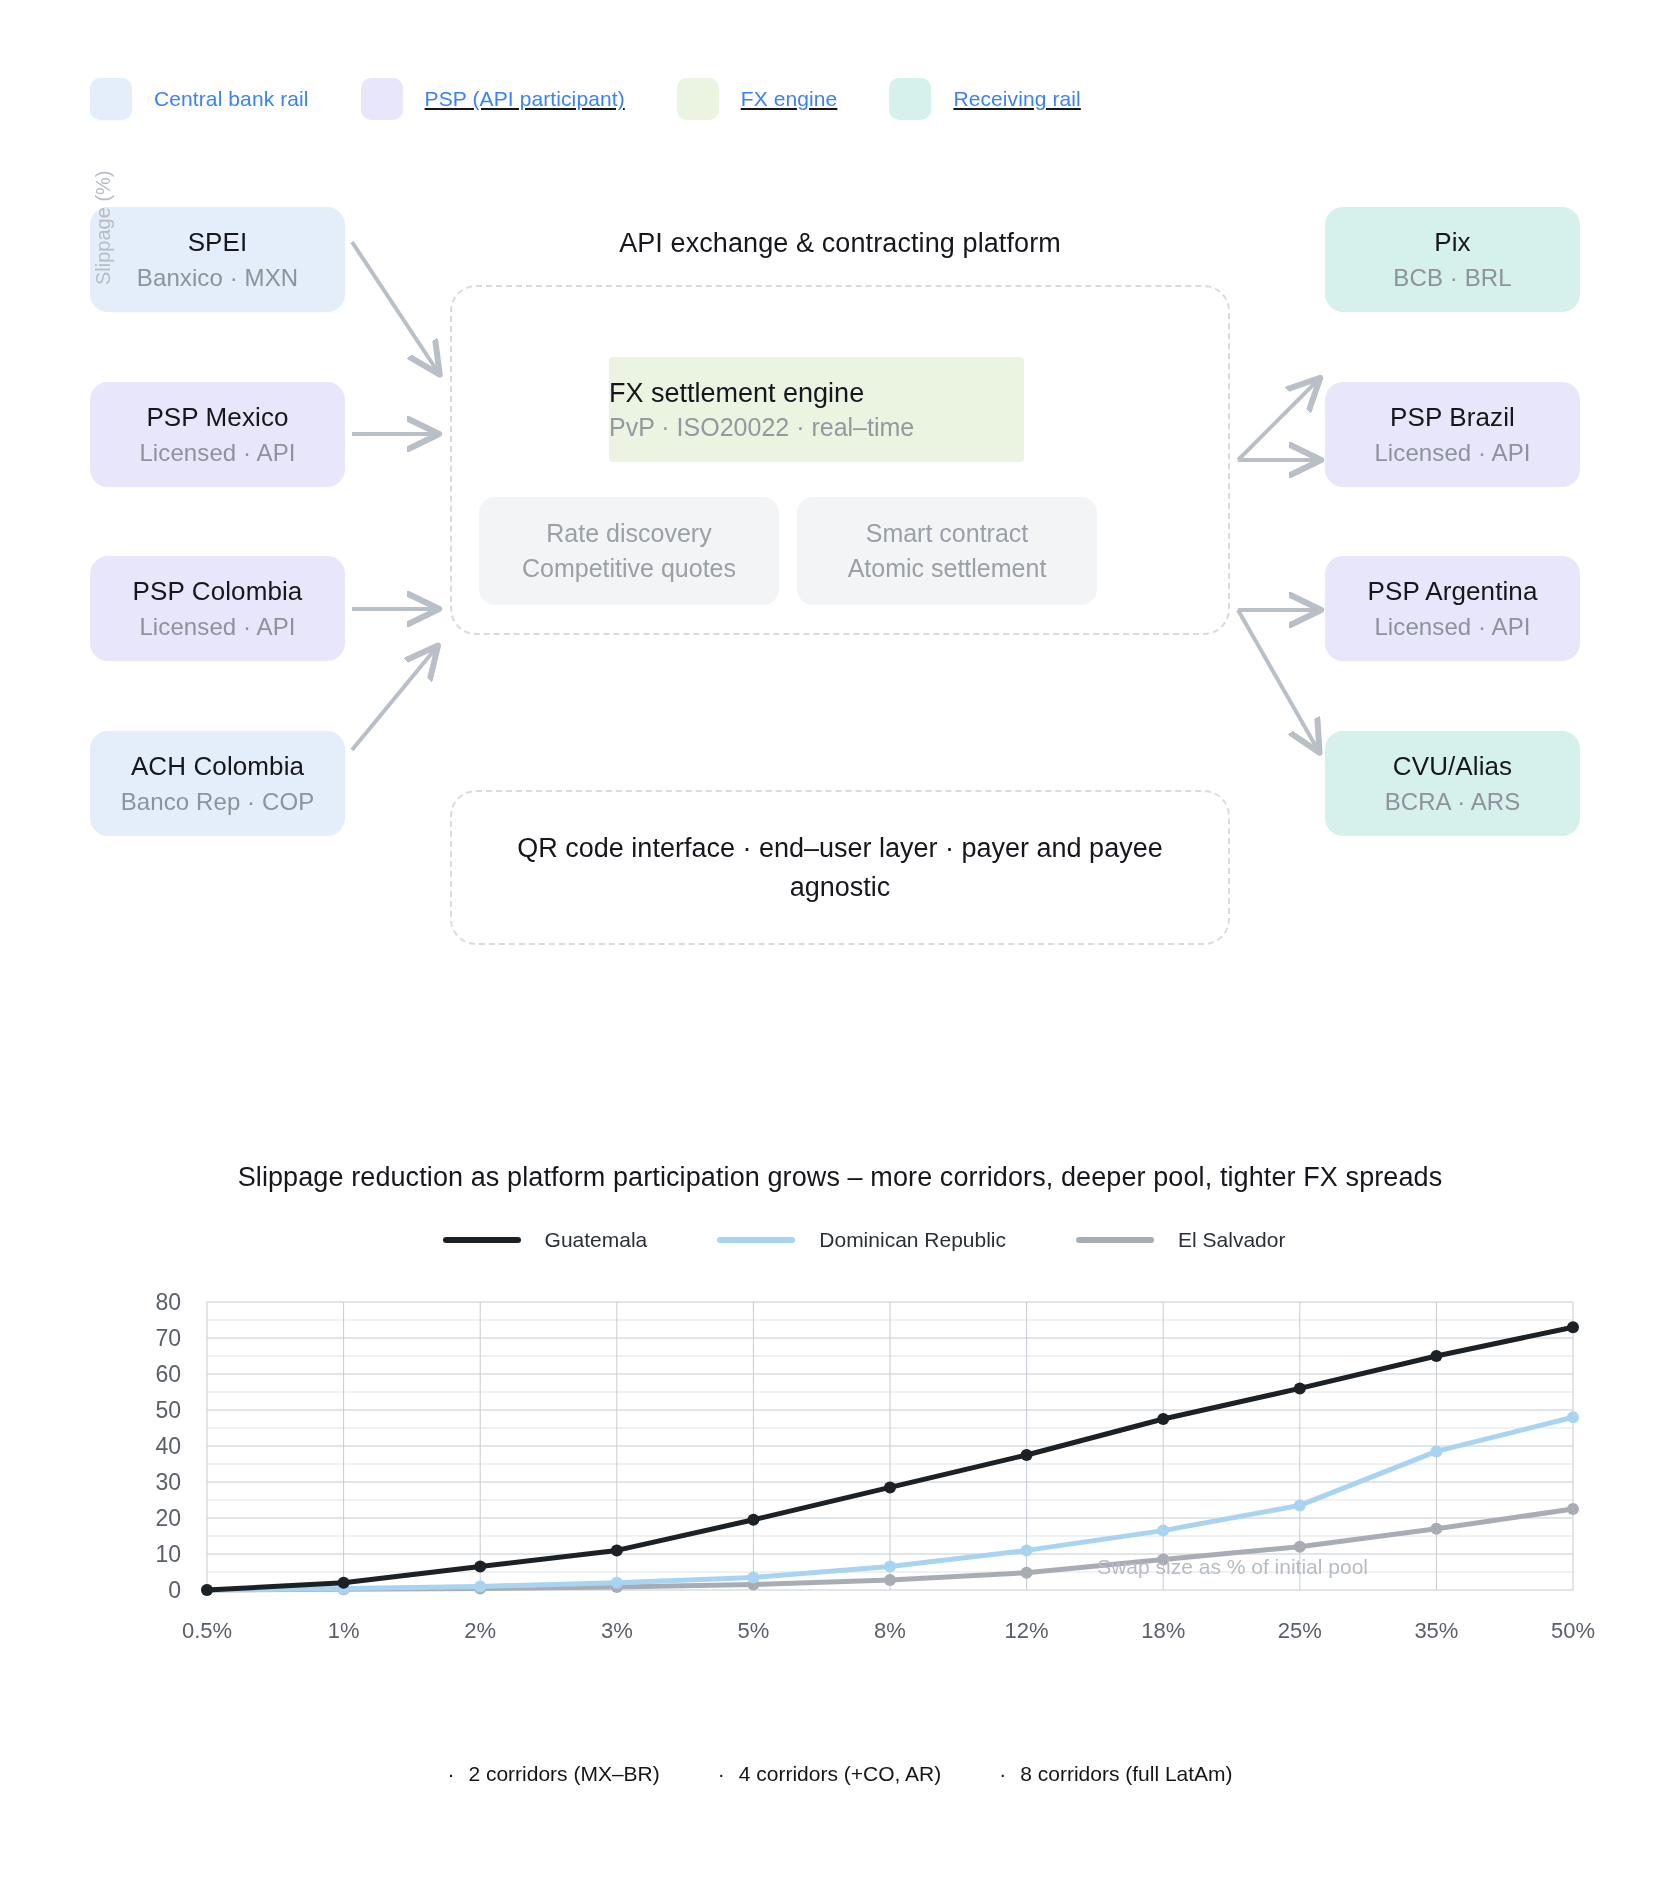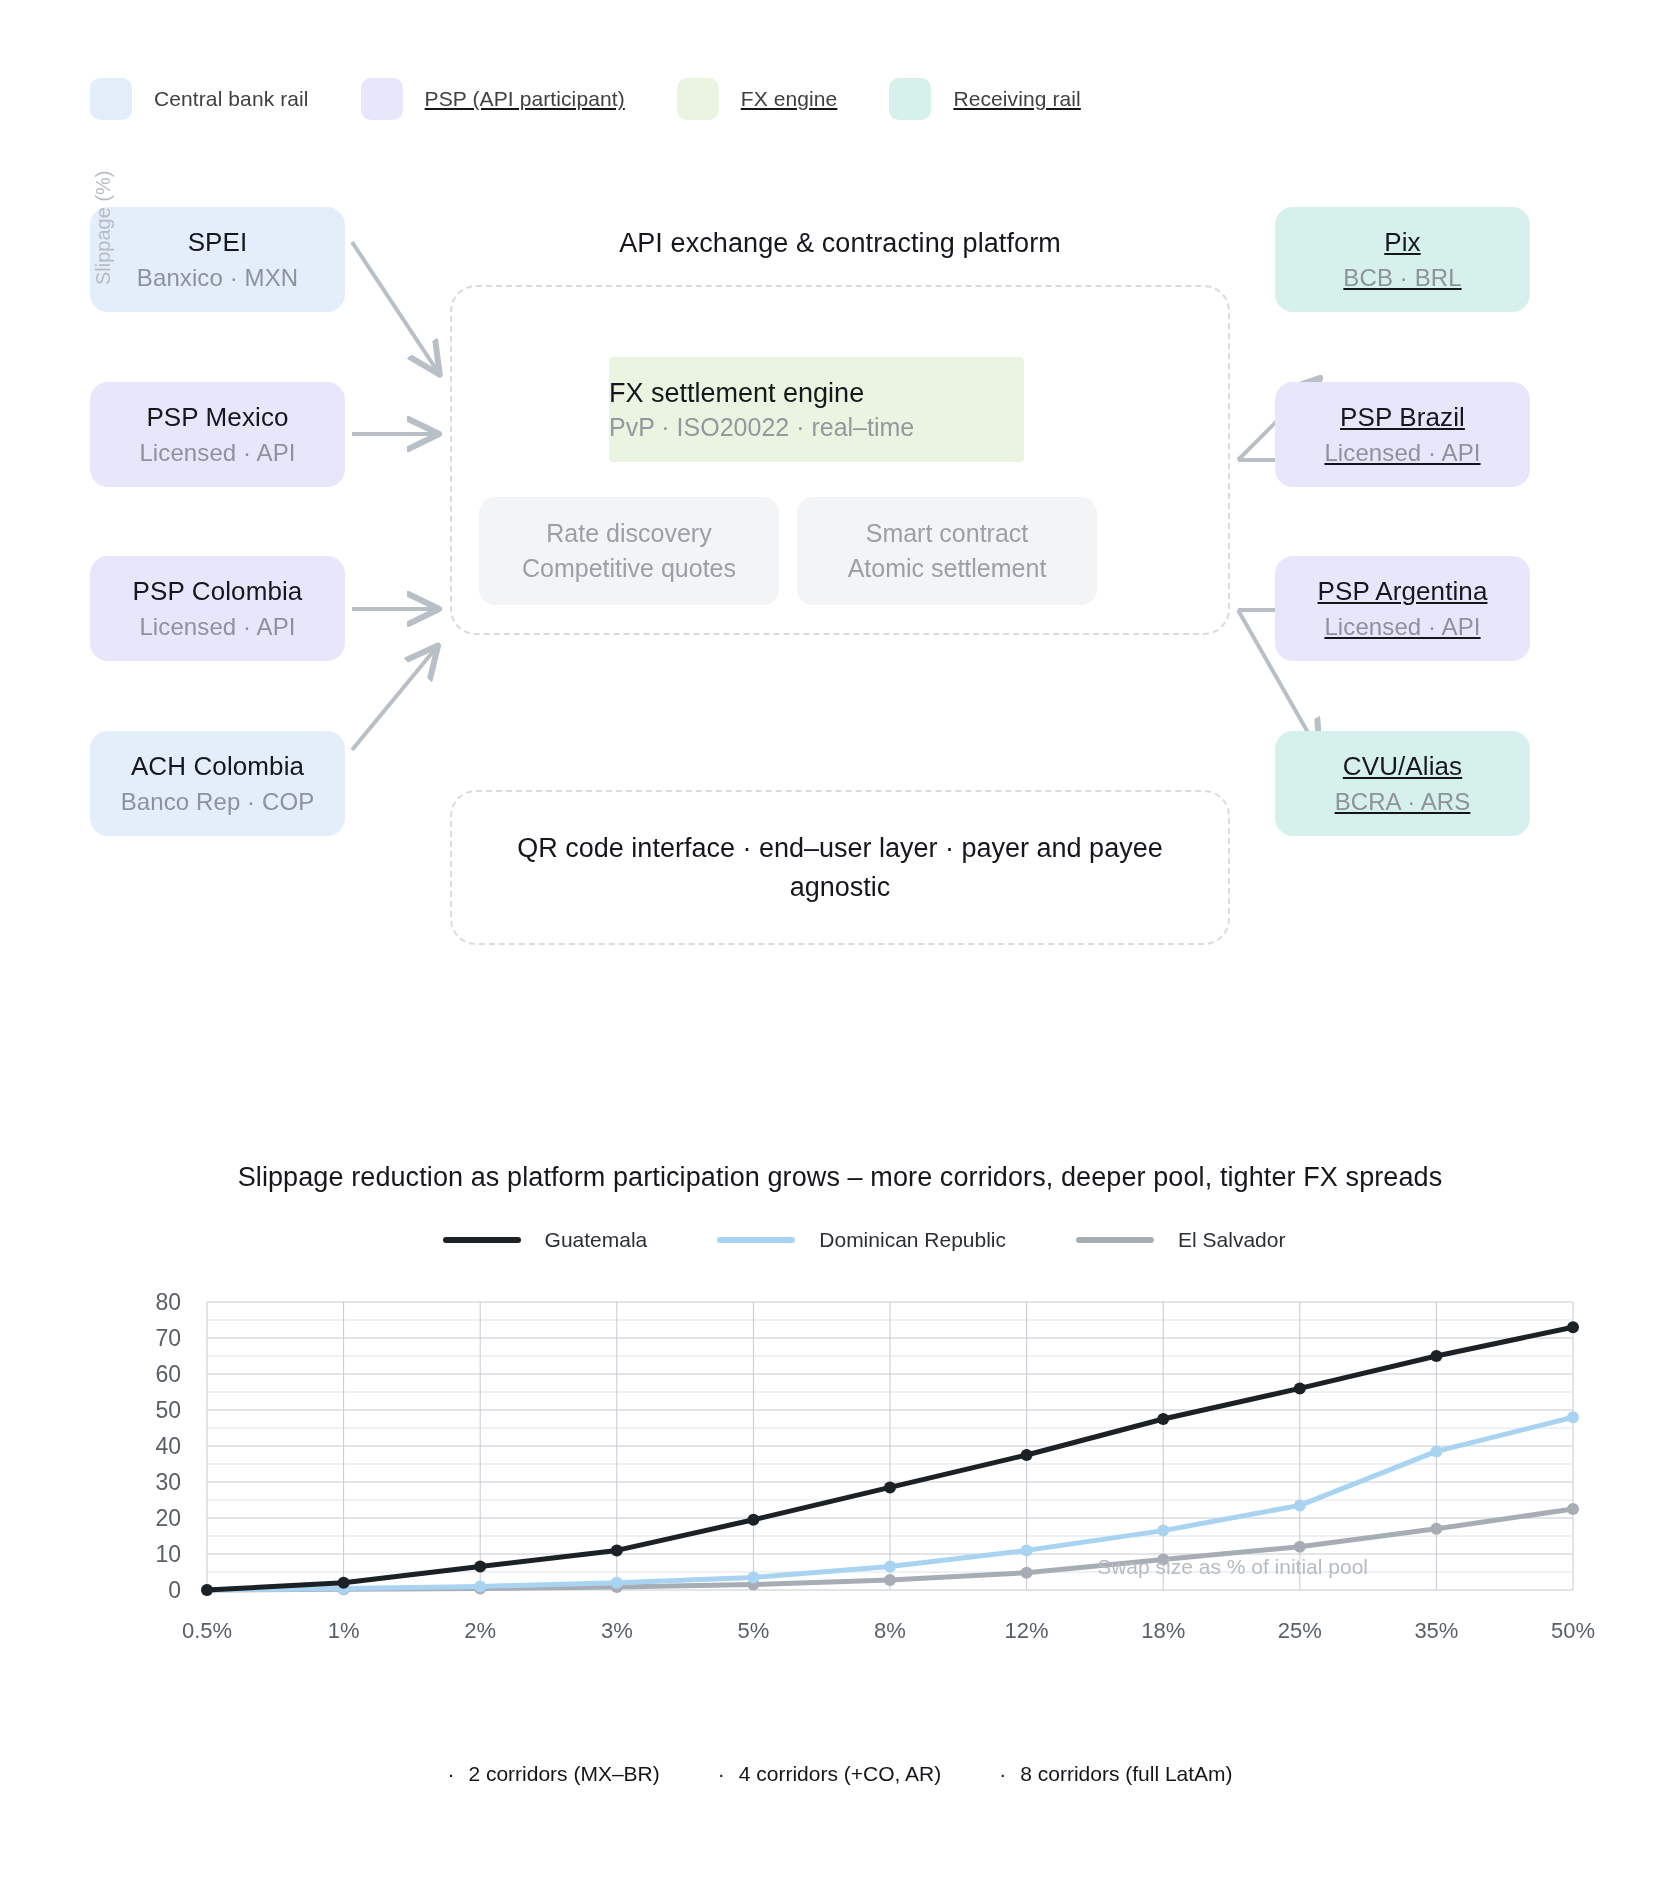--- a/index.html
+++ b/index.html
@@ -15,38 +15,38 @@
   
   .legend-row {
     position: absolute; left: 90px; top: 78px;
     display: flex; align-items: center; gap: 0;
   }
   .legend-item { display: flex; align-items: center; }
   .legend-swatch {
     width: 42px; height: 42px; border-radius: 10px; flex: 0 0 auto;
   }
   .legend-label {
-    font-size: 21px; color: #404040; margin-left: 22px;
+    font-size: 21px; color: #3b82f6; margin-left: 22px;
     white-space: nowrap; letter-spacing: .1px;
   }
   .legend-item + .legend-item { margin-left: 52px; text-decoration: underline; }
 
   
   .diagram { position: absolute; left: 0; top: 150px; width: 1680px; height: 940px; }
 
   .node {
     position: absolute; border-radius: 18px;
     display: flex; flex-direction: column; align-items: center; justify-content: center;
     text-align: center; padding: 8px 14px;
   }
   .node .t1 { font-size: 26px; color: #15171c; line-height: 1.25; letter-spacing: .1px;}
   .node .t2 { font-size: 24px; color: #8d929b; line-height: 1.3; margin-top: 3px; letter-spacing: .1px;}
 
   .col-left  { left: 90px;  width: 255px; height: 105px; }
-  .col-right { left: 1275px; width: 255px; height: 105px; text-decoration: underline; }
+  .col-right { left: 1325px; width: 255px; height: 105px; }
 
   .row1 { top: 57px; }
   .row2 { top: 232px; }
   .row3 { top: 406px; }
   .row4 { top: 581px; }
 
   
   .platform-title {
     position: absolute; left: 450px; top: 78px; width: 780px;
     text-align: center; font-size: 27px; color: #15171c; letter-spacing: .1px;

